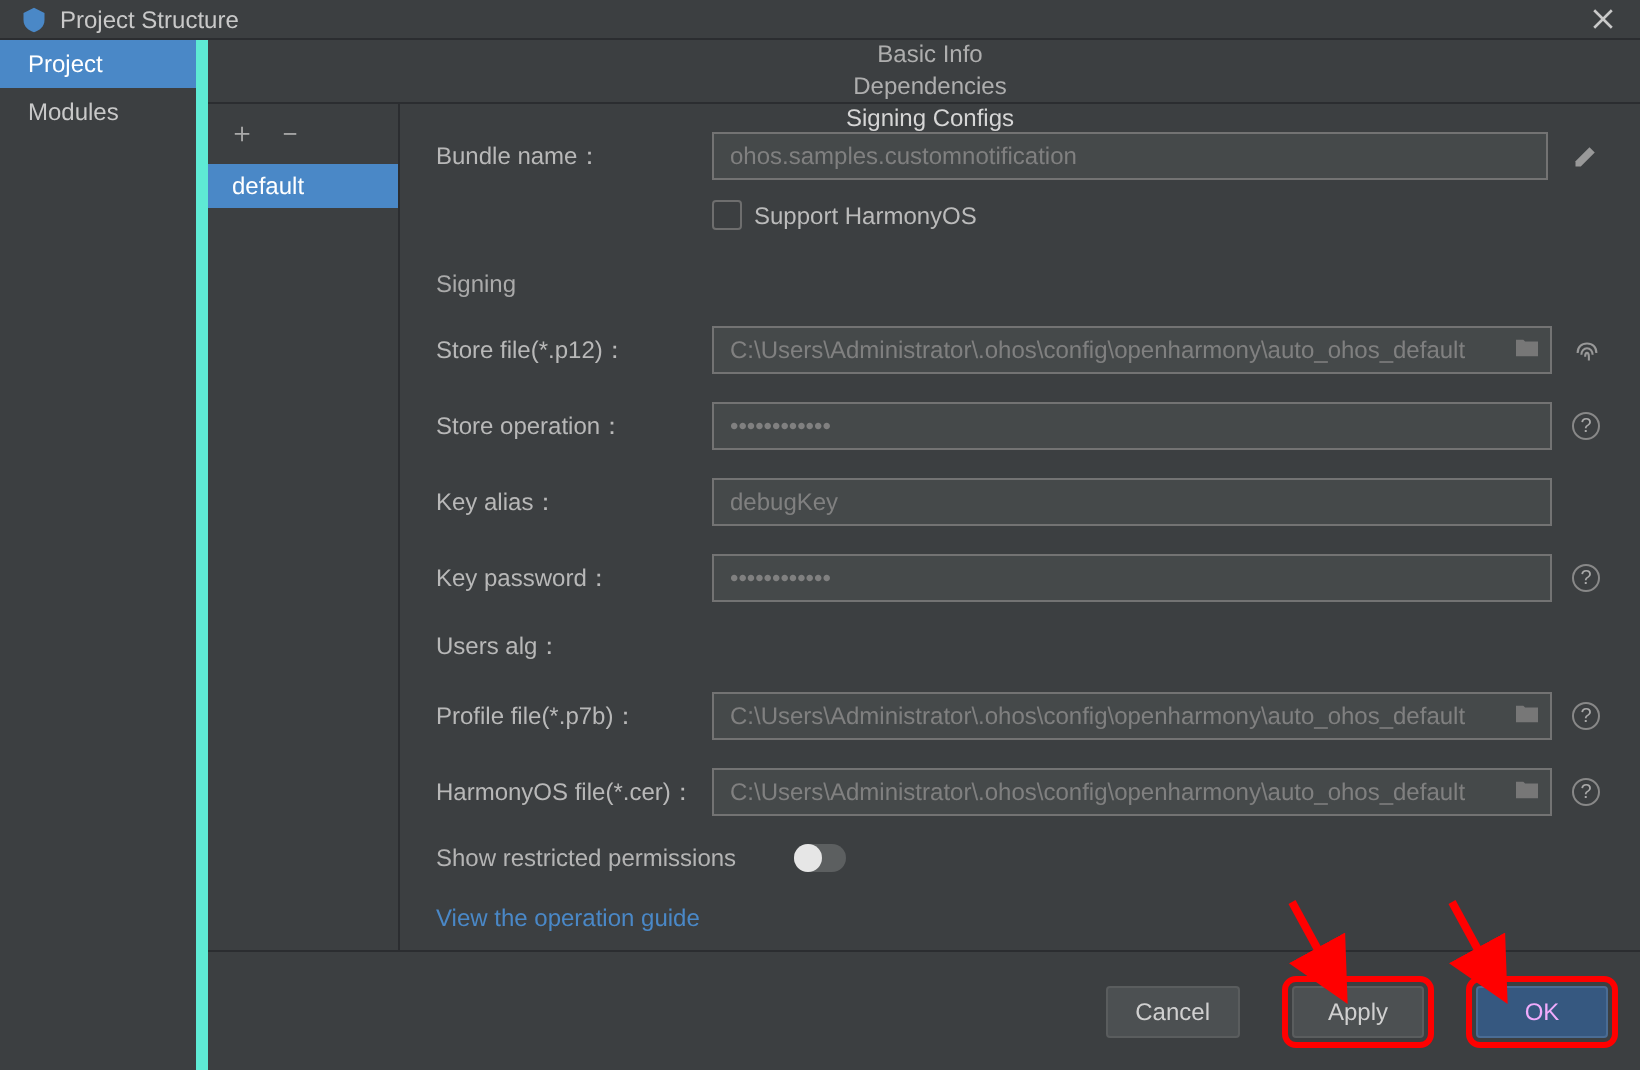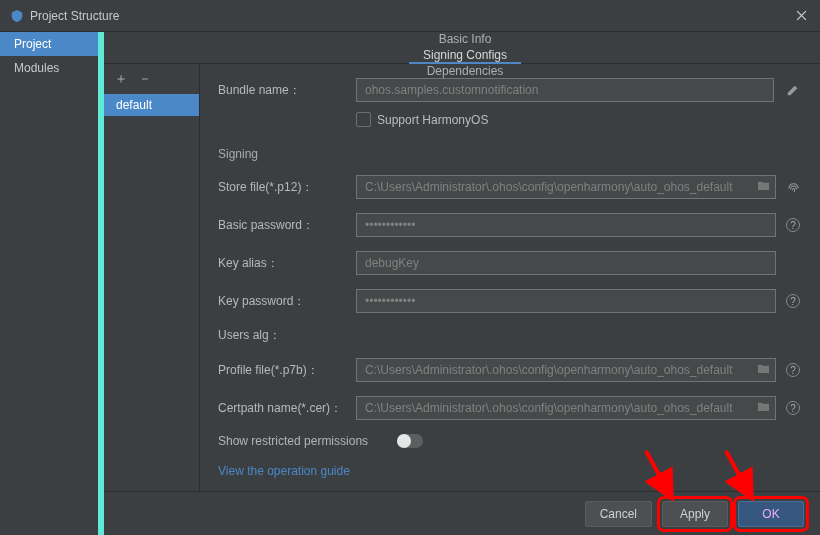--- a/index.html
+++ b/index.html
@@ -8,21 +8,21 @@
       font-size: 12px;
       background: #2b2d30;
       color: #b4b4b4;
       width: 820px;
       height: 535px;
       overflow: hidden;
       display: flex;
       flex-direction: column;
     }
     .titlebar {
-      height: 32px;
+      height: 20px;
       background: #3c3f41;
       display: flex;
       align-items: center;
       justify-content: space-between;
       padding: 0 10px;
       border-bottom: 1px solid #2b2d30;
     }
     .titlebar-left { display: flex; align-items: center; gap: 6px; }
     .titlebar-icon svg { display: block; }
     .titlebar-title { color: #c9c9c9; font-size: 12px; }
@@ -210,27 +210,27 @@
       border-radius:50%;
       position:absolute;
       left:0; top:0;
     }
     .link {
       color:#4a88c7;
       font-size:12px;
       cursor:pointer;
     }
     .footer {
-      height: 44px;
+      height: 60px;
       border-top:1px solid #2b2d30;
       display:flex;
       align-items:center;
       justify-content:flex-end;
       padding: 0 16px;
-      gap:10px;
+      gap:26px;
       background:#3c3f41;
     }
     .btn {
       min-width:66px;
       height:26px;
       padding:0 14px;
       border:1px solid #5a5d5e;
       background:#4c5052;
       color:#d0d0d0;
       font-size:12px;
@@ -272,22 +272,22 @@
 
 <div class="main">
   <div class="sidebar">
     <div class="sidebar-item selected">Project</div>
     <div class="sidebar-item">Modules</div>
   </div>
 
   <div class="content">
     <div class="tabbar">
       <div class="tab">Basic Info</div>
+      <div class="tab">Dependencies</div>
       <div class="tab active">Signing Configs</div>
-      <div class="tab">Dependencies</div>
     </div>
 
     <div class="body">
       <div class="configs-panel">
         <div class="configs-toolbar">
           <span style="cursor:pointer;">＋</span>
           <span style="cursor:pointer;">－</span>
         </div>
         <div class="configs-list">
           <div class="config-item selected">default</div>
@@ -334,21 +334,21 @@
                 <g fill="none" stroke="#999" stroke-width="1.1">
                   <path d="M3 9c0-3 2-5 5-5s5 2 5 5"></path>
                   <path d="M5 10c0-2 1.3-3.5 3-3.5s3 1.5 3 3.5"></path>
                   <path d="M7 11c0-1 .4-2 1-2s1 1 1 2v2"></path>
                 </g>
               </svg>
           </span>
         </div>
 
         <div class="form-row">
-          <div class="form-label">Basic password：</div>
+          <div class="form-label">Store operation：</div>
           <div class="form-field">
             <input class="text-input disabled-like" value="••••••••••••" style="">
           </div>
           <span class="trailing-icon">
               <span class="help-icon">?</span>
             </span>
         </div>
 
         <div class="form-row">
           <div class="form-label">Key alias：</div>
@@ -384,21 +384,21 @@
                   </svg>
               </span>
             </div>
           </div>
           <span class="trailing-icon">
               <span class="help-icon">?</span>
             </span>
         </div>
 
         <div class="form-row">
-          <div class="form-label">Certpath name(*.cer)：</div>
+          <div class="form-label">HarmonyOS file(*.cer)：</div>
           <div class="form-field">
             <div class="file-input-wrap">
               <input class="text-input disabled-like" value="C:\Users\Administrator\.ohos\config\openharmony\auto_ohos_default" style="">
               <span class="inner-folder">
                 <svg width="13" height="11" viewBox="0 0 14 12">
                     <path fill="#777" d="M1 2h4l1 1h7v8H1z"></path>
                   </svg>
               </span>
             </div>
           </div>

